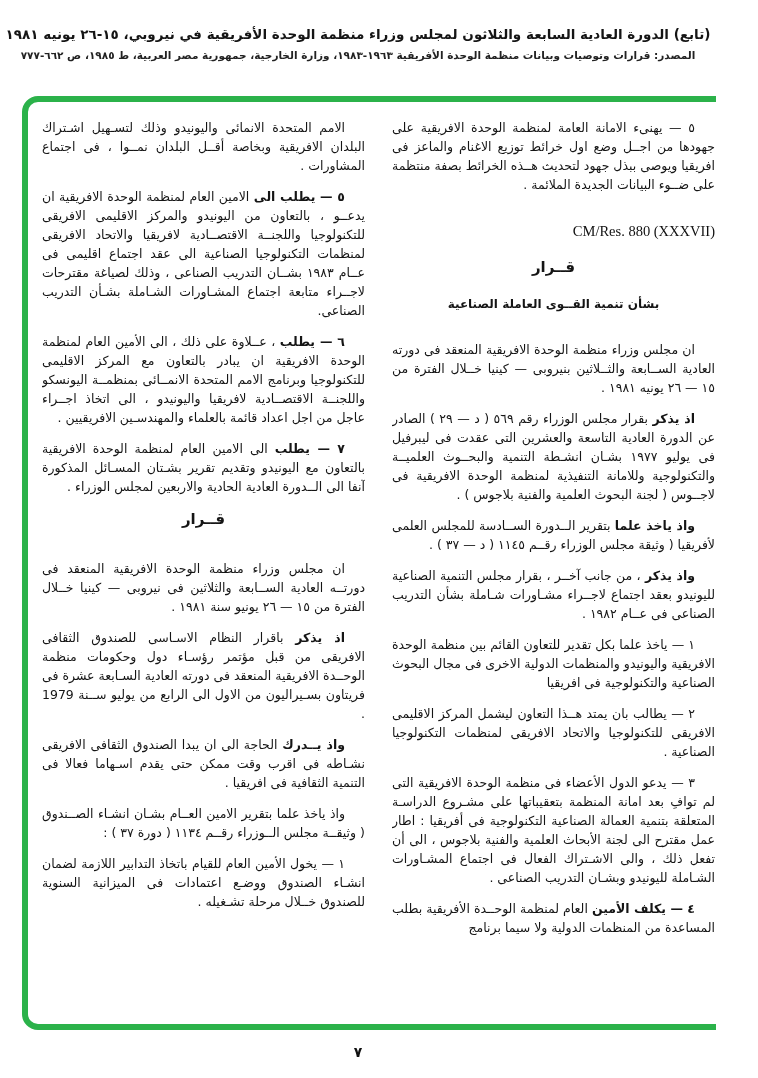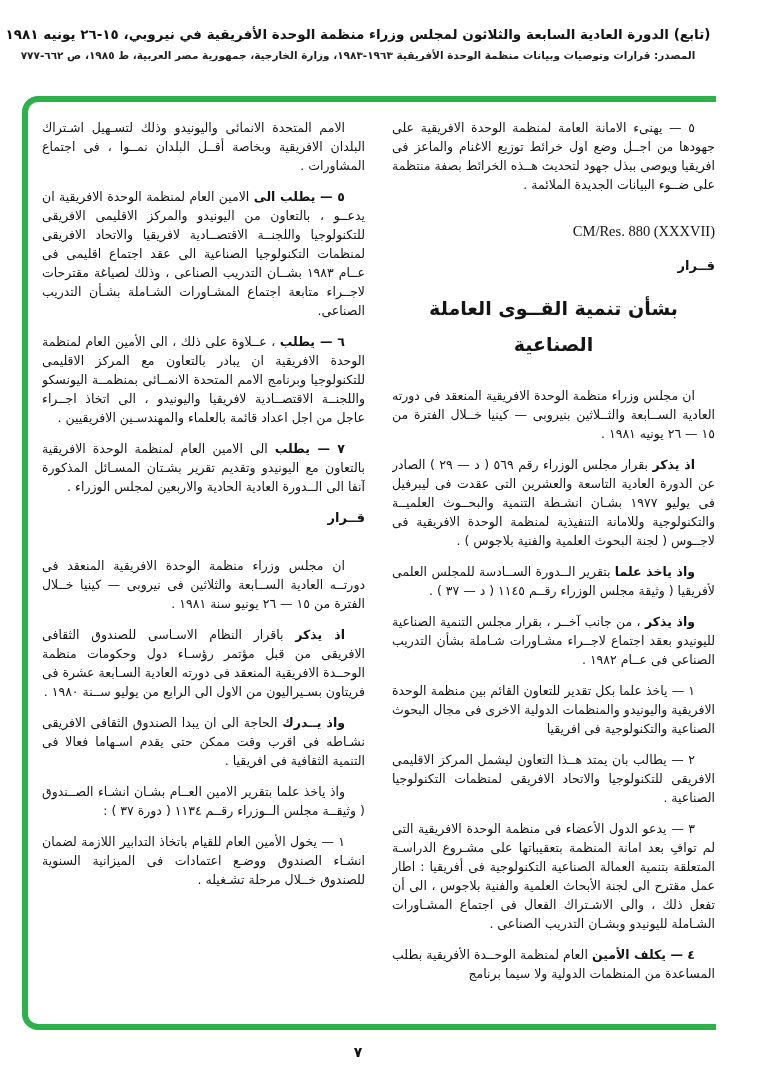--- a/index.html
+++ b/index.html
@@ -67,29 +67,29 @@
   .ref {
     direction: ltr;
     text-align: right;
     font-family: "Liberation Serif", serif;
     font-size: 14.5px;
     margin: 26px 0 14px 0;
     text-indent: 0;
     color: #111;
   }
   .title-main {
-    text-align: right;
+    text-align: center;
     font-weight: bold;
-    font-size: 13px;
+    font-size: 15px;
     margin: 10px 0 14px 0;
   }
   .title-sub {
     text-align: center;
     font-weight: bold;
-    font-size: 19px;
+    font-size: 12px;
     margin: 0 0 10px 0;
     line-height: 1.9;
   }
   .spacer-lg { height: 14px; }
   
   .footer {
     position: absolute;
     bottom: 18px; left: 0; right: 0;
     text-align: center;
     font-size: 14px;
@@ -127,21 +127,21 @@
       </div>
 
       <div class="col">
         <p class="para"><span>الامم المتحدة الانمائى واليونيدو وذلك لتسـهيل اشـتراك البلدان الافريقية وبخاصة أقــل البلدان نمــوا ، فى اجتماع المشاورات .</span></p>
         <p class="para"><strong>٥ — يطلب الى</strong><span> الامين العام لمنظمة الوحدة الافريقية ان يدعــو ، بالتعاون من اليونيدو والمركز الاقليمى الافريقى للتكنولوجيا واللجنــة الاقتصــادية لافريقيا والاتحاد الافريقى لمنظمات التكنولوجيا الصناعية الى عقد اجتماع اقليمى فى عــام ١٩٨٣ بشــان التدريب الصناعى ، وذلك لصياغة مقترحات لاجــراء متابعة اجتماع المشـاورات الشـاملة بشـأن التدريب الصناعى.</span></p>
         <p class="para"><strong>٦ — يطلب</strong><span> ، عــلاوة على ذلك ، الى الأمين العام لمنظمة الوحدة الافريقية ان يبادر بالتعاون مع المركز الاقليمى للتكنولوجيا وبرنامج الامم المتحدة الانمــائى بمنظمــة اليونسكو واللجنــة الاقتصــادية لافريقيا واليونيدو ، الى اتخاذ اجــراء عاجل من اجل اعداد قائمة بالعلماء والمهندسـين الافريقيين .</span></p>
         <p class="para"><strong>٧ — يطلب</strong><span> الى الامين العام لمنظمة الوحدة الافريقية بالتعاون مع اليونيدو وتقديم تقرير بشـتان المسـائل المذكورة آنفا الى الــدورة العادية الحادية والاربعين لمجلس الوزراء .</span></p>
         <div class="title-main">قــرار</div>
         <div class="spacer-lg"></div>
         <p class="para"><span>ان مجلس وزراء منظمة الوحدة الافريقية المنعقد فى دورتــه العادية الســابعة والثلاثين فى نيروبى — كينيا خــلال الفترة من ١٥ — ٢٦ يونيو سنة ١٩٨١ .</span></p>
-        <p class="para"><strong>اذ يذكر</strong><span> باقرار النظام الاسـاسى للصندوق الثقافى الافريقى من قبل مؤتمر رؤسـاء دول وحكومات منظمة الوحــدة الافريقية المنعقد فى دورته العادية السـابعة عشرة فى فريتاون بسـيراليون من الاول الى الرابع من يوليو ســنة ١٩٨٠ .</span></p>
+        <p class="para"><strong>اذ يذكر</strong><span> باقرار النظام الاسـاسى للصندوق الثقافى الافريقى من قبل مؤتمر رؤسـاء دول وحكومات منظمة الوحــدة الافريقية المنعقد فى دورته العادية السـابعة عشرة فى فريتاون بسـيراليون من الاول الى الرابع من يوليو ســنة 1979 .</span></p>
         <p class="para"><strong>واذ يــدرك</strong><span> الحاجة الى ان يبدا الصندوق الثقافى الافريقى نشـاطه فى اقرب وقت ممكن حتى يقدم اسـهاما فعالا فى التنمية الثقافية فى افريقيا .</span></p>
         <p class="para"><span>واذ ياخذ علما بتقرير الامين العــام بشـان انشـاء الصــندوق ( وثيقــة مجلس الــوزراء رقــم ١١٣٤ ( دورة ٣٧ ) :</span></p>
         <p class="para"><span>١ — يخول الأمين العام للقيام باتخاذ التدابير اللازمة لضمان انشـاء الصندوق ووضـع اعتمادات فى الميزانية السنوية للصندوق خــلال مرحلة تشـغيله .</span></p>
       </div>
 
     </div>
   </div>
 
   <div class="footer">٧</div>
 

